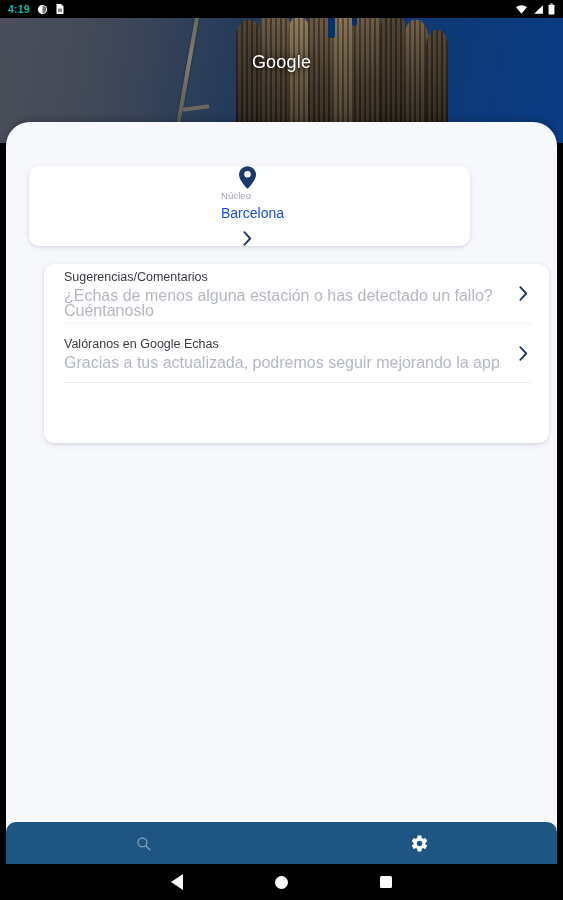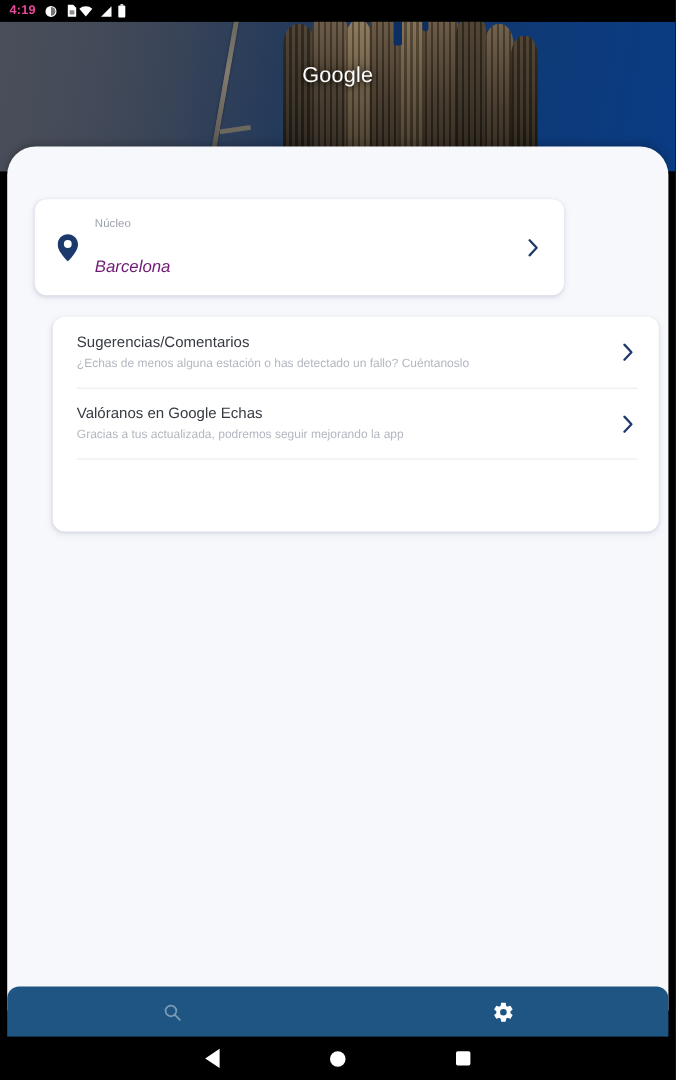--- a/index.html
+++ b/index.html
@@ -7,22 +7,22 @@
     width:563px; height:900px;
     background:#000;
     font-family:"Liberation Sans", sans-serif;
     overflow:hidden;
   }
   .phone { position:relative; width:563px; height:900px; overflow:hidden; background:#000; }
 
   
   .statusbar {
     position:absolute; top:0; left:0; width:563px; height:18px;
-    background:#000; color:#ec4899;
-    display:flex; align-items:center; 
+    background:#000; color:#14b8a6;
+    display:flex; align-items:center; justify-content:space-between;
     padding:0 8px; z-index:40;
   }
   .sb-left { display:flex; align-items:center; gap:7px; }
   .sb-time { font-size:10.5px; font-weight:bold; letter-spacing:.2px; }
   .sb-ico { display:block; }
   .sb-right { display:flex; align-items:center; gap:4px; }
 
   
   .hero {
     position:absolute; top:18px; left:0; width:563px; height:125px;
@@ -89,39 +89,39 @@
 
   .card {
     background:#fff;
     border-radius:10px;
     box-shadow:0 1px 3px rgba(25,40,80,.12), 0 2px 8px rgba(25,40,80,.06);
   }
 
   
   .loc-card {
     position:absolute; left:23px; top:44px; width:441px; height:80px;
-    display:flex; align-items:center; padding:0 18px 0 14px;
+    display:flex; align-items:center; padding:0 18px 0 14px;flex-direction:column;
   }
   .pin { flex:0 0 auto; width:26px; display:flex; justify-content:center; }
   .loc-txt { flex:1 1 auto; padding-left:10px; }
   .loc-label { font-size:9.5px; color:#9b9fab; line-height:14px; letter-spacing:.1px; }
-  .loc-value { font-size:14px; color:#701a75; line-height:19px; margin-top:19px;font-style:italic; }
+  .loc-value { font-size:14px; color:#1d4ed8; line-height:19px; margin-top:1px; }
 
   
   .set-card {
     position:absolute; left:38px; top:142px; width:505px; height:179px;
     padding:0 18px 0 20px;
   }
   .srow {
     position:relative; height:59.6px;
     display:flex; align-items:center;
   }
   .srow-txt { flex:1 1 auto; padding-right:14px; }
   .srow-title { font-size:12.5px; color:#363a41; line-height:17px; }
-  .srow-sub { font-size:10px; color:#b3b7c0; line-height:15px; margin-top:2px; }
+  .srow-sub { font-size:16px; color:#b3b7c0; line-height:15px; margin-top:2px; }
   .divider {
     position:absolute; left:0; right:0; bottom:0; height:1px;
     background:#ededf1;
   }
   .chev { flex:0 0 auto; width:16px; display:flex; justify-content:center; }
 
   
   .bottomnav {
     position:absolute; left:6px; bottom:36px; width:551px; height:42px;
     background:#1f5582;

